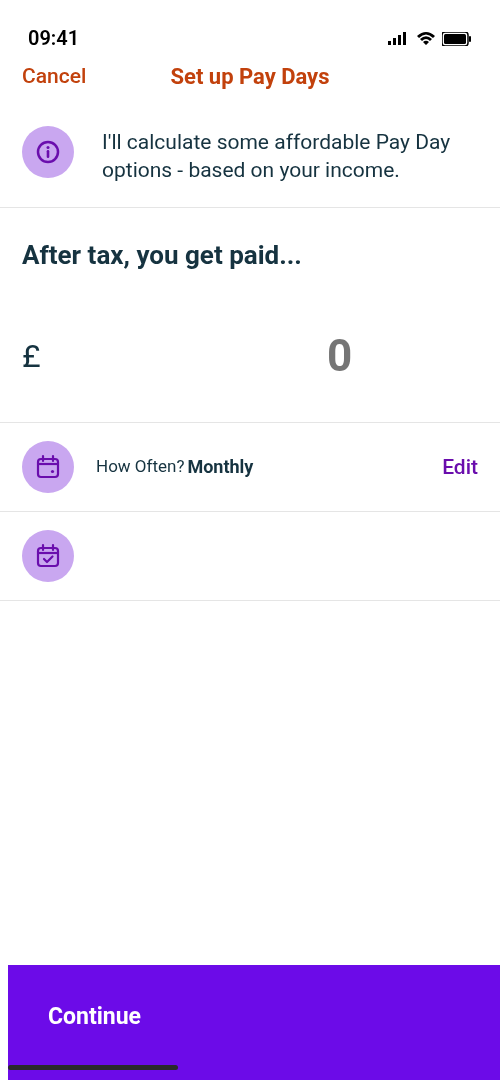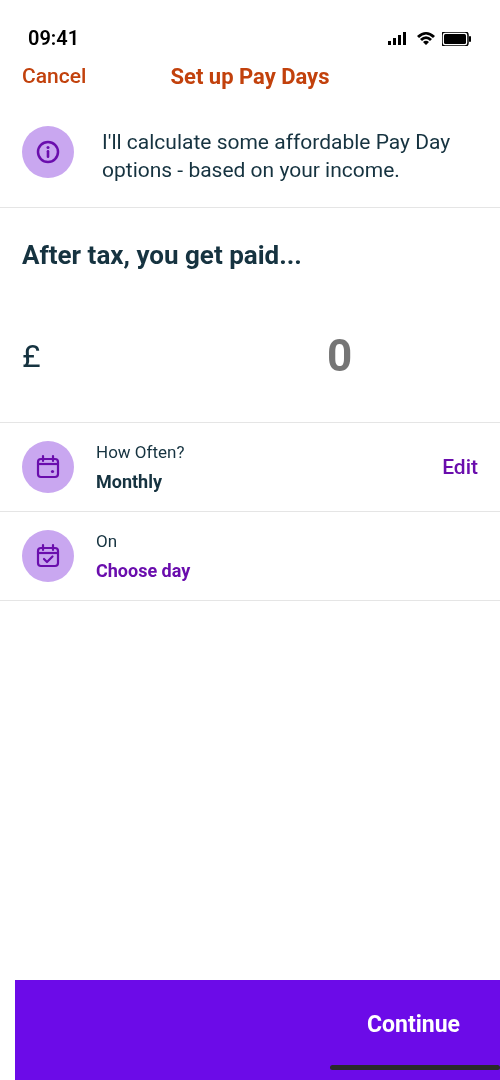--- a/index.html
+++ b/index.html
@@ -121,22 +121,21 @@
       border-radius: 50%;
       background: #C9A7F0;
       display: flex;
       align-items: center;
       justify-content: center;
       flex-shrink: 0;
     }
     .option-content {
       flex: 1;
       display: flex;
-      flex-direction: column;
-      gap: 9px;
+      gap: 3px;
     }
     .option-label {
       font-size: 17px;
       color: #163340;
     }
     .option-value {
       font-size: 18px;
       font-weight: 700;
       color: #163340;
     }
@@ -147,27 +146,27 @@
       font-size: 21px;
       font-weight: 500;
       color: #6A0DAD;
       background: none;
       border: none;
       cursor: pointer;
     }
     .continue-bar {
       position: absolute;
       bottom: 0;
-      left: 15px;
+      left: 8px;
       right: 0;
-      height: 100px;
+      height: 115px;
       background: #6C0BE8;
       display: flex;
       flex-direction: column;
-      align-items: flex-end;
+      align-items: flex-start;
       justify-content: center;
     }
     .continue-btn {
       font-size: 23px;
       font-weight: 700;
       color: #ffffff;
       background: none;
       border: none;
       cursor: pointer;
       padding: 15px 40px;
@@ -254,22 +253,18 @@
 <div class="option-row">
   <div class="option-icon-circle">
     <svg width="26" height="26" viewBox="0 0 26 26">
         <rect x="3" y="5" width="20" height="18" rx="3" fill="none" stroke="#6A0DAD" stroke-width="2.2"></rect>
         <line x1="3" y1="10" x2="23" y2="10" stroke="#6A0DAD" stroke-width="2.2"></line>
         <line x1="8" y1="2" x2="8" y2="7" stroke="#6A0DAD" stroke-width="2.2" stroke-linecap="round"></line>
         <line x1="18" y1="2" x2="18" y2="7" stroke="#6A0DAD" stroke-width="2.2" stroke-linecap="round"></line>
         <path d="M9 16 L12 19 L17.5 13.5" fill="none" stroke="#6A0DAD" stroke-width="2.2" stroke-linecap="round" stroke-linejoin="round"></path>
       </svg>
   </div>
-  <div class="option-content">
-    <div class="option-label">On</div>
-    <div class="option-value purple">Choose day</div>
-  </div>
 </div>
 
 <div class="continue-bar">
   <button class="continue-btn">Continue</button>
   <div class="home-indicator"></div>
 </div>
 
 </body></html>

